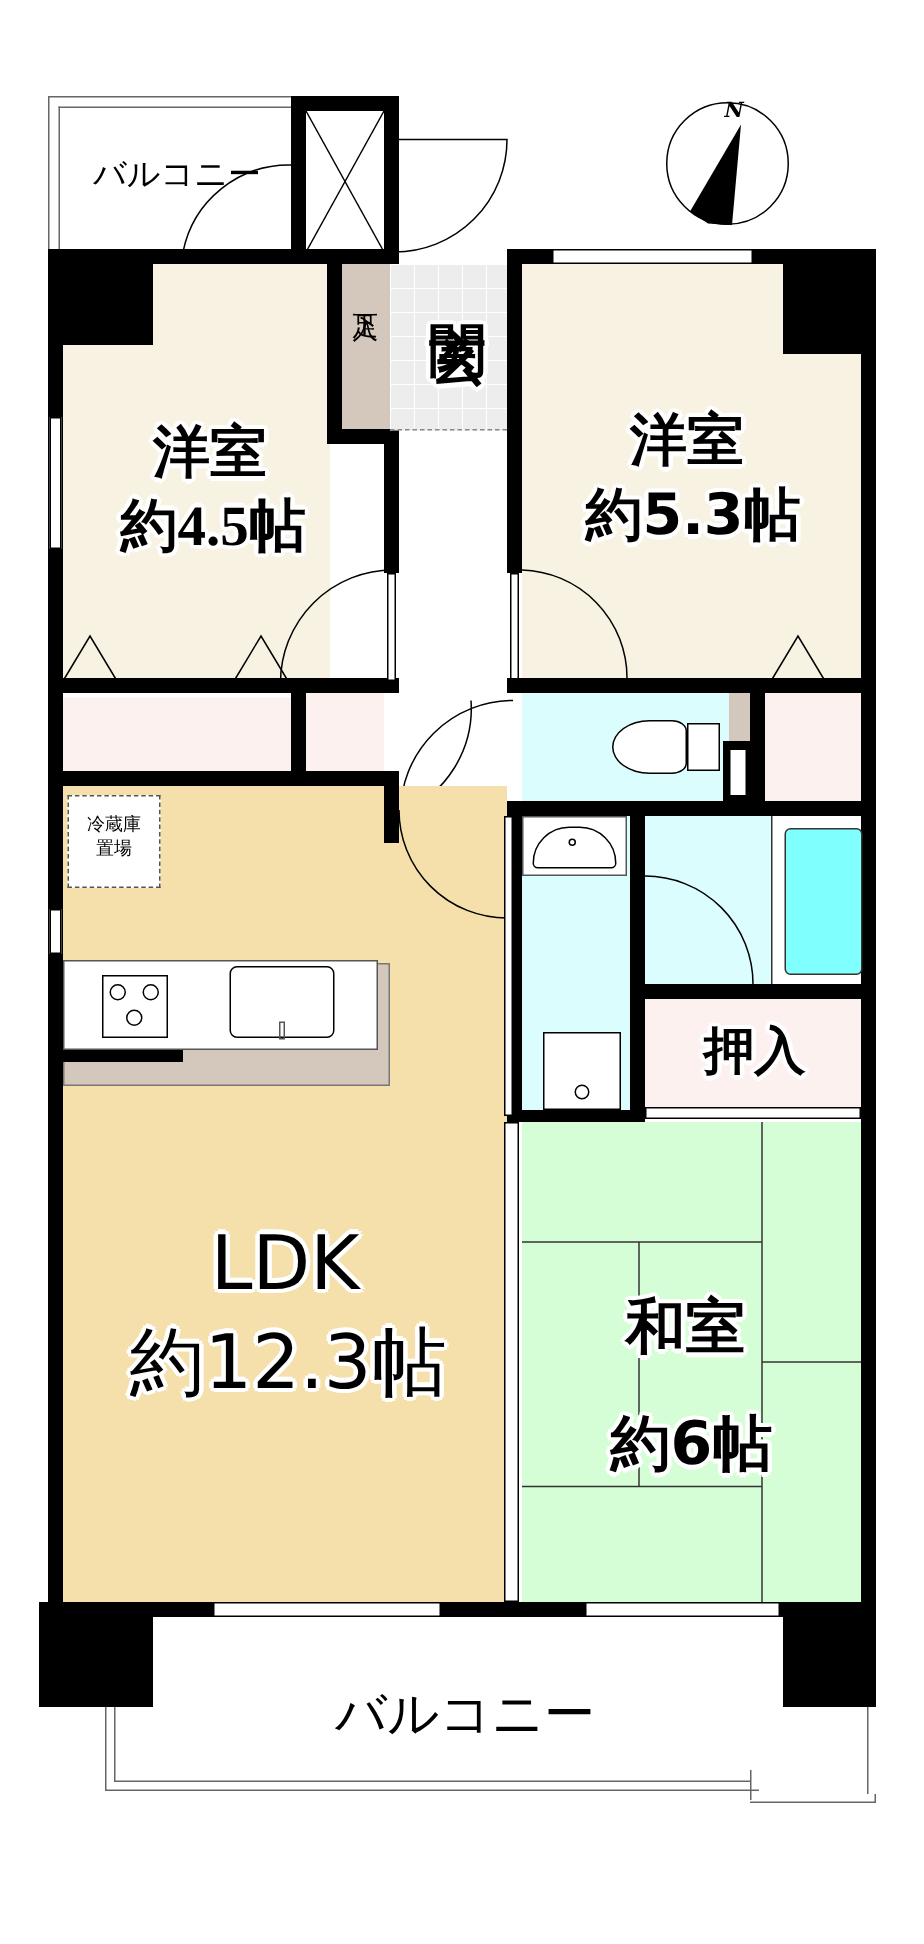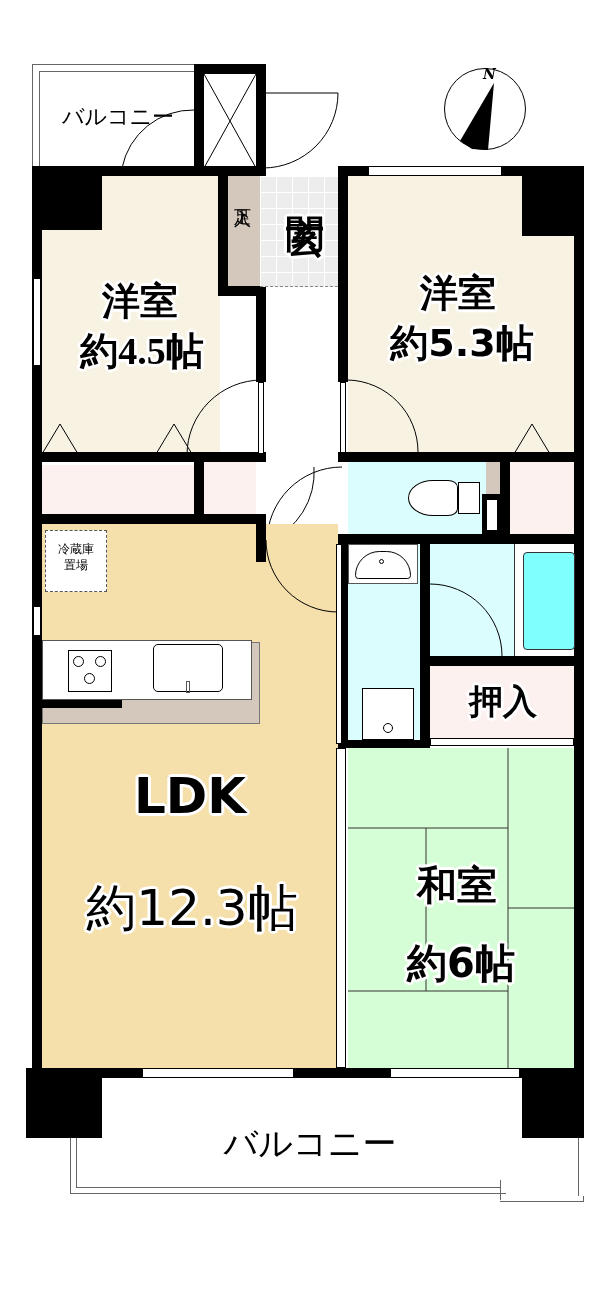--- a/index.html
+++ b/index.html
@@ -154,21 +154,21 @@
 <div class="abs" style="left:42px;top:640px;width:210px;height:60px;background:#fff;border:1px solid #555;"></div>
 <div class="wall" style="left:42px;top:700px;width:80px;height:8px;"></div>
 <div class="abs" style="left:68px;top:650px;width:44px;height:42px;border:1px solid #000;">
   <div class="abs" style="left:4px;top:5px;width:11px;height:11px;border:1px solid #000;border-radius:50%;"></div>
   <div class="abs" style="left:26px;top:5px;width:11px;height:11px;border:1px solid #000;border-radius:50%;"></div>
   <div class="abs" style="left:15px;top:22px;width:11px;height:11px;border:1px solid #000;border-radius:50%;"></div>
 </div>
 <div class="abs" style="left:153px;top:644px;width:70px;height:48px;border:1px solid #000;border-radius:5px;">
   <div class="abs" style="left:32px;top:36px;width:4px;height:12px;border:1px solid #555;"></div>
 </div>
-<div class="label" style="left:90px;top:768px;width:200px;font-size:50px;font-weight:bold;">LDK</div>
+<div class="label" style="left:90px;top:814px;width:200px;font-size:50px;font-weight:normal;">LDK</div>
 <div class="label" style="left:52px;top:880px;width:280px;font-size:50px;font-weight:normal;">約12.3帖</div>
 <div class="win" style="left:336px;top:544px;width:6px;height:200px;"></div>
 <div class="win" style="left:336px;top:748px;width:10px;height:320px;"></div>
 
 <div class="room" style="left:348px;top:748px;width:226px;height:320px;background:#d6fed6;"></div>
 <svg width="226" height="320" style="left:348px;top:748px;">
   <g stroke="#333" stroke-width="1" fill="none">
     <line x1="160" y1="0" x2="160" y2="320"></line>
     <line x1="0" y1="80" x2="160" y2="80"></line>
     <line x1="0" y1="243" x2="160" y2="243"></line>

